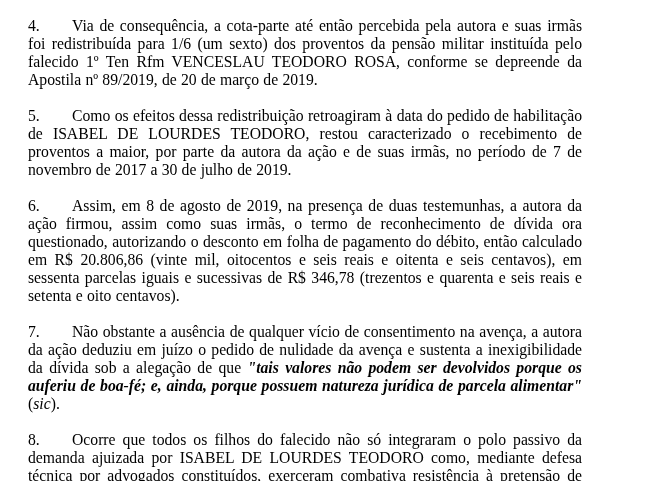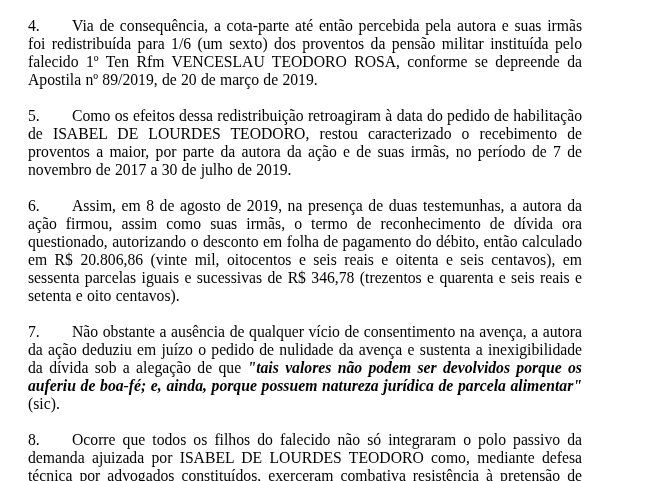--- a/index.html
+++ b/index.html
@@ -31,20 +31,21 @@
   }
   .num {
     display: inline-block;
     width: 44px;
   }
   .q {
     font-style: italic;
     font-weight: bold;
   }
   .i {
+    font-style: italic;
   }
 </style>
 </head>
 <body>
 
 <div class="page">
 
   <p class="para"><span class="num">4.</span><span>Via de consequência, a cota-parte até então percebida pela autora e suas irmãs foi redistribuída para 1/6 (um sexto) dos proventos da pensão militar instituída pelo falecido 1º Ten Rfm VENCESLAU TEODORO ROSA, conforme se depreende da Apostila nº 89/2019, de 20 de março de 2019.</span></p>
 
   <p class="para"><span class="num">5.</span><span>Como os efeitos dessa redistribuição retroagiram à data do pedido de habilitação de ISABEL DE LOURDES TEODORO, restou caracterizado o recebimento de proventos a maior, por parte da autora da ação e de suas irmãs, no período de 7 de novembro de 2017 a 30 de julho de 2019.</span></p>

